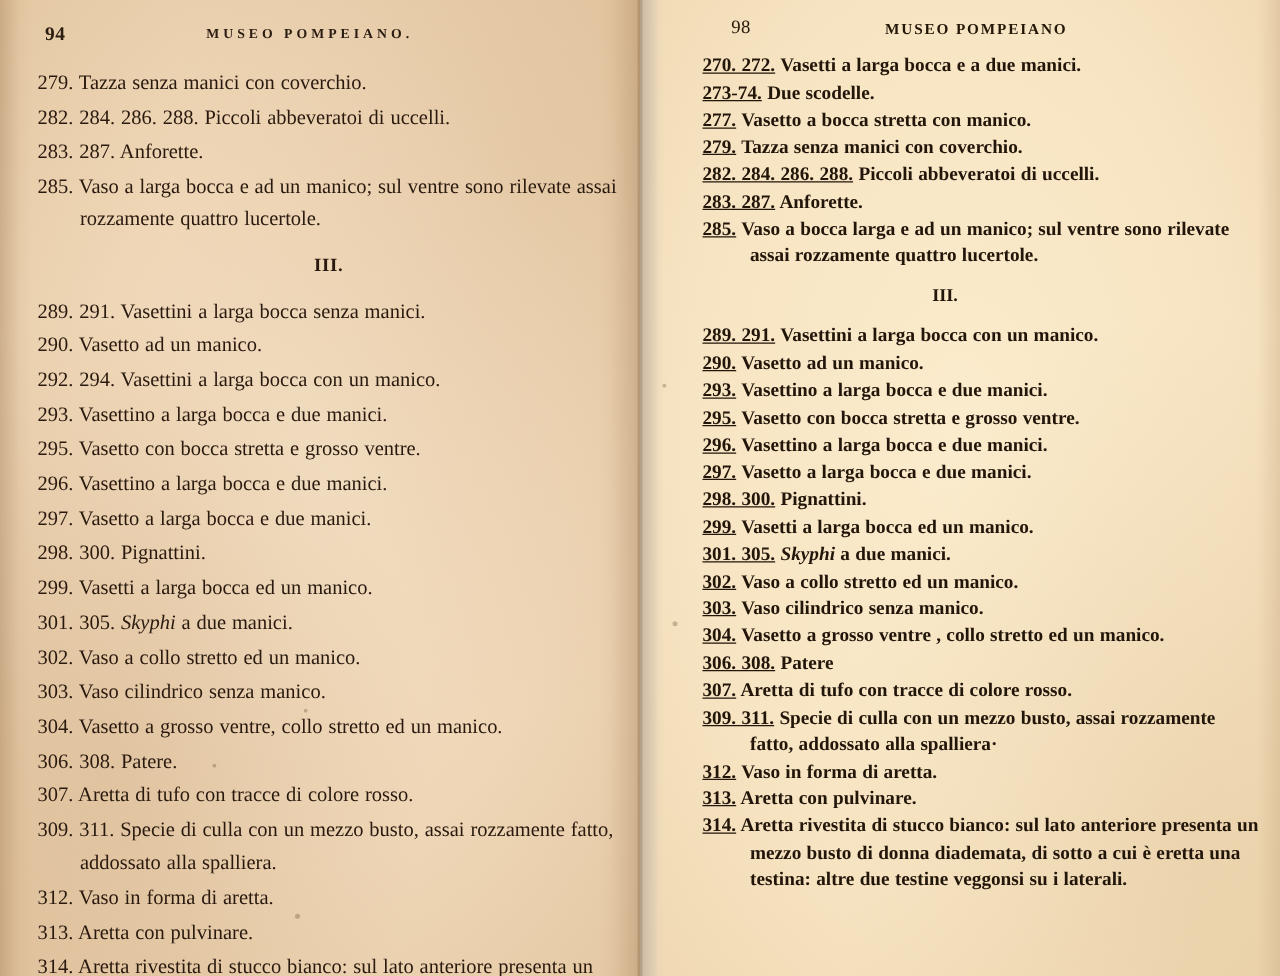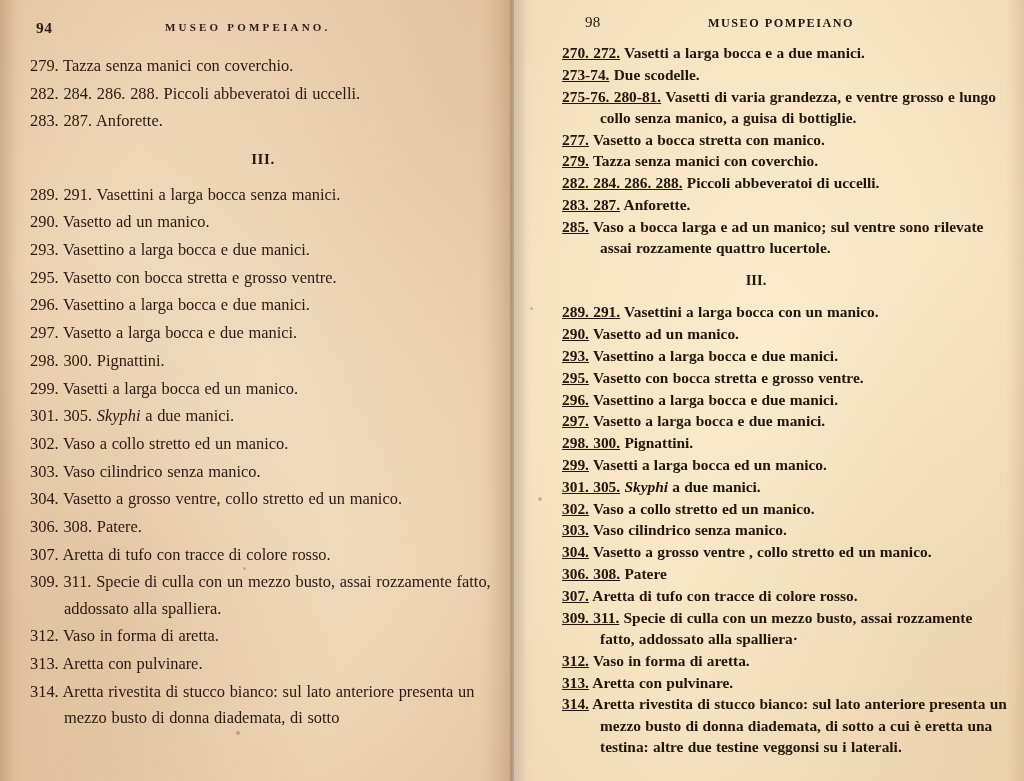--- a/index.html
+++ b/index.html
@@ -138,25 +138,27 @@
       <div class="hdr-left">
         <span class="folio">94</span>
         <span class="title">MUSEO POMPEIANO.</span>
       </div>
 
       <div class="lp-body">
         <div id="lp-pre">
             <p class="lp-entry"><span class="num">279.</span> <span>Tazza senza manici con coverchio.</span></p>
             <p class="lp-entry"><span class="num">282. 284. 286. 288.</span> <span>Piccoli abbeveratoi di uccelli.</span></p>
             <p class="lp-entry"><span class="num">283. 287.</span> <span>Anforette.</span></p>
+            <p class="lp-entry"><span class="num">285.</span> <span>Vaso a larga bocca e ad un manico; sul ventre sono rilevate assai rozzamente quattro lucertole.</span></p>
           </div>
         <div class="lp-sec">III.</div>
         <div id="lp-post">
             <p class="lp-entry"><span class="num">289. 291.</span> <span>Vasettini a larga bocca senza manici.</span></p>
             <p class="lp-entry"><span class="num">290.</span> <span>Vasetto ad un manico.</span></p>
+            <p class="lp-entry"><span class="num">292. 294.</span> <span>Vasettini a larga bocca con un manico.</span></p>
             <p class="lp-entry"><span class="num">293.</span> <span>Vasettino a larga bocca e due manici.</span></p>
             <p class="lp-entry"><span class="num">295.</span> <span>Vasetto con bocca stretta e grosso ventre.</span></p>
             <p class="lp-entry"><span class="num">296.</span> <span>Vasettino a larga bocca e due manici.</span></p>
             <p class="lp-entry"><span class="num">297.</span> <span>Vasetto a larga bocca e due manici.</span></p>
             <p class="lp-entry"><span class="num">298. 300.</span> <span>Pignattini.</span></p>
             <p class="lp-entry"><span class="num">299.</span> <span>Vasetti a larga bocca ed un manico.</span></p>
             <p class="lp-entry"><span class="num">301. 305.</span> <span class="ital">Skyphi</span><span> a due manici.</span></p>
             <p class="lp-entry"><span class="num">302.</span> <span>Vaso a collo stretto ed un manico.</span></p>
             <p class="lp-entry"><span class="num">303.</span> <span>Vaso cilindrico senza manico.</span></p>
             <p class="lp-entry"><span class="num">304.</span> <span>Vasetto a grosso ventre, collo stretto ed un manico.</span></p>
@@ -180,21 +182,20 @@
 
       <div class="hdr-right">
         <span class="folio">98</span>
         <span class="title">MUSEO POMPEIANO</span>
       </div>
 
       <div class="rp-body">
         <div id="rp-pre">
             <p class="rp-entry"><span class="num">270. 272.</span> <span>Vasetti a larga bocca e a due manici.</span></p>
             <p class="rp-entry"><span class="num">273-74.</span> <span>Due scodelle.</span></p>
-            <p class="rp-entry"><span class="num">275-76. 280-81.</span> <span>Vasetti di varia grandezza, e ventre grosso e lungo collo senza manico, a guisa di bottiglie.</span></p>
             <p class="rp-entry"><span class="num">277.</span> <span>Vasetto a bocca stretta con manico.</span></p>
             <p class="rp-entry"><span class="num">279.</span> <span>Tazza senza manici con coverchio.</span></p>
             <p class="rp-entry"><span class="num">282. 284. 286. 288.</span> <span>Piccoli abbeveratoi di uccelli.</span></p>
             <p class="rp-entry"><span class="num">283. 287.</span> <span>Anforette.</span></p>
             <p class="rp-entry"><span class="num">285.</span> <span>Vaso a bocca larga e ad un manico; sul ventre sono rilevate assai rozzamente quattro lucertole.</span></p>
           </div>
         <div class="rp-sec">III.</div>
         <div id="rp-post">
             <p class="rp-entry"><span class="num">289. 291.</span> <span>Vasettini a larga bocca con un manico.</span></p>
             <p class="rp-entry"><span class="num">290.</span> <span>Vasetto ad un manico.</span></p>

